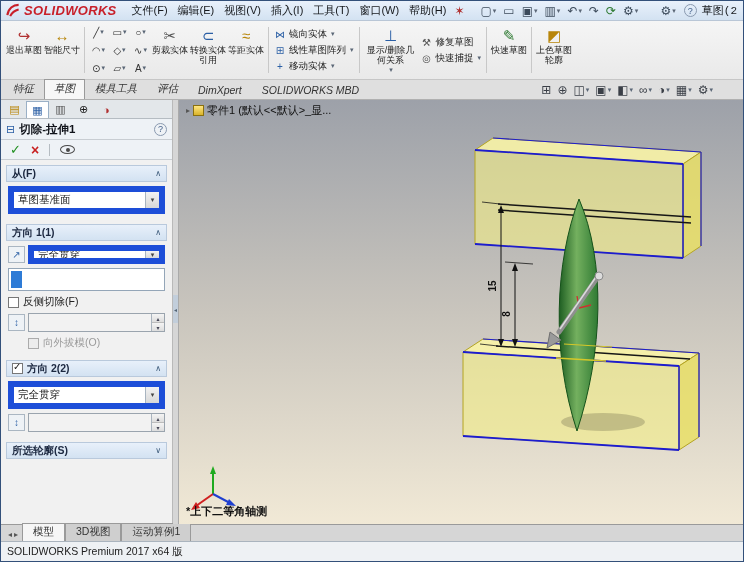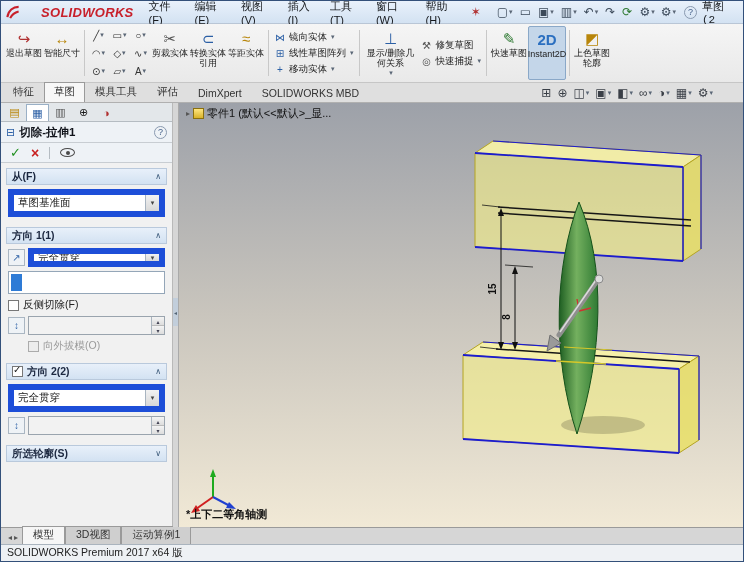--- a/index.html
+++ b/index.html
@@ -2,21 +2,21 @@
 <html><head>
 <meta charset="utf-8">
 <style>
   *{margin:0;padding:0;box-sizing:border-box;}
   html,body{width:744px;height:562px;overflow:hidden;}
   body{font-family:"Liberation Sans","DejaVu Sans",sans-serif;font-size:11px;color:#1a1a1a;background:#9aa2ad;}
   .app{position:relative;width:744px;height:562px;border:1px solid #33507a;background:#ececec;display:flex;flex-direction:column;}
 
   
   .titlebar{height:23px;display:flex;align-items:center;background:linear-gradient(#e9f1fb,#d3e2f2);border-bottom:1px solid #b9c6d6;padding:0 4px;}
-  .logo{display:flex;align-items:center;gap:20px;margin-right:10px;}
+  .logo{display:flex;align-items:center;gap:3px;margin-right:10px;}
   .brand{color:#c8202a;font-weight:bold;font-style:italic;font-size:13px;letter-spacing:.3px;}
   .menus{display:flex;align-items:center;}
   .menu-item{padding:2px 5px;font-size:11px;color:#16191d;}
   .quickbar{display:flex;align-items:center;gap:1px;margin-left:10px;}
   .qbtn{display:flex;align-items:center;font-size:12px;color:#3c4a5a;padding:1px 3px;line-height:14px;}
   .arr{font-size:7px;color:#5a6676;margin-left:1px;}
   .tb-right{margin-left:auto;display:flex;align-items:center;gap:5px;padding-right:2px;}
   .right-label{font-size:11px;color:#16191d;font-family:Liberation Mono, monospace;}
 
   
@@ -29,21 +29,21 @@
   .ic-red{color:#b03030;} .ic-blue{color:#2b5fa5;} .ic-green{color:#2f7a33;} .ic-gold{color:#b8860b;} .ic-gray{color:#555;}
   .ic-2d{font-size:11px;font-weight:bold;color:#2b6fc0;}
   .egrid{display:grid;grid-template-columns:repeat(3,21px);grid-auto-rows:18px;align-self:center;}
   .ecell{display:flex;align-items:center;justify-content:center;font-size:10px;color:#333;}
   .rstack{display:flex;flex-direction:column;justify-content:center;gap:1px;}
   .rsmall{display:flex;align-items:center;gap:3px;font-size:9.5px;color:#222;padding:1px 2px;white-space:nowrap;}
   .rsmall .ric{font-size:10px;width:12px;text-align:center;}
 
   
   .tabstrip{height:20px;background:#dfdfdf;border-bottom:1px solid #b0b0b0;display:flex;align-items:flex-end;padding:0 2px;}
-  .rtab{padding:2px 9px 3px;font-size:10.5px;color:#333;border:1px solid transparent;border-bottom:none;white-space:nowrap;}
+  .rtab{padding:2px 9px 3px;font-size:10.5px;color:#333;border:1px solid transparent;border-bottom:none;white-space:nowrap;font-style:italic;}
   .rtab.active{background:#f7f7f7;border-color:#9a9a9a;}
   .viewbar{margin-left:auto;margin-right:28px;display:flex;align-items:center;gap:6px;padding-bottom:2px;}
   .vbtn{display:flex;align-items:center;font-size:12px;color:#3a3f47;line-height:14px;}
 
   
   .main{display:flex;height:424px;}
   .panel{width:172px;background:#f1f1f1;border-right:1px solid #b9b9b9;display:flex;flex-direction:column;}
   .pm-tabs{height:19px;display:flex;align-items:flex-end;background:#e3e7ea;border-bottom:1px solid #b5bcc2;padding-left:2px;}
   .pmtab{width:23px;height:17px;display:flex;align-items:center;justify-content:center;font-size:11px;}
   .pmtab.sel{background:#fff;border:1px solid #9ab0c6;border-bottom:none;}
@@ -253,24 +253,20 @@
           <span class="ric ic-gray">◎</span>
           <span>快速捕捉</span>
           <span class="arr">▾</span>
         </span>
     </div>
     <div class="rsep"></div>
     <div class="rbig">
       <span class="ric ic-green">✎</span>
       <span>快速草图</span>
     </div>
-    <div class="rbig sel">
-      <span class="ric ic-2d">2D</span>
-      <span>Instant2D</span>
-    </div>
     <div class="rsep"></div>
     <div class="rbig">
       <span class="ric ic-gold">◩</span>
       <span>上色草图轮廓</span>
     </div>
   </div>
 
   <div class="tabstrip">
     <span class="rtab">特征</span>
     <span class="rtab active">草图</span>

